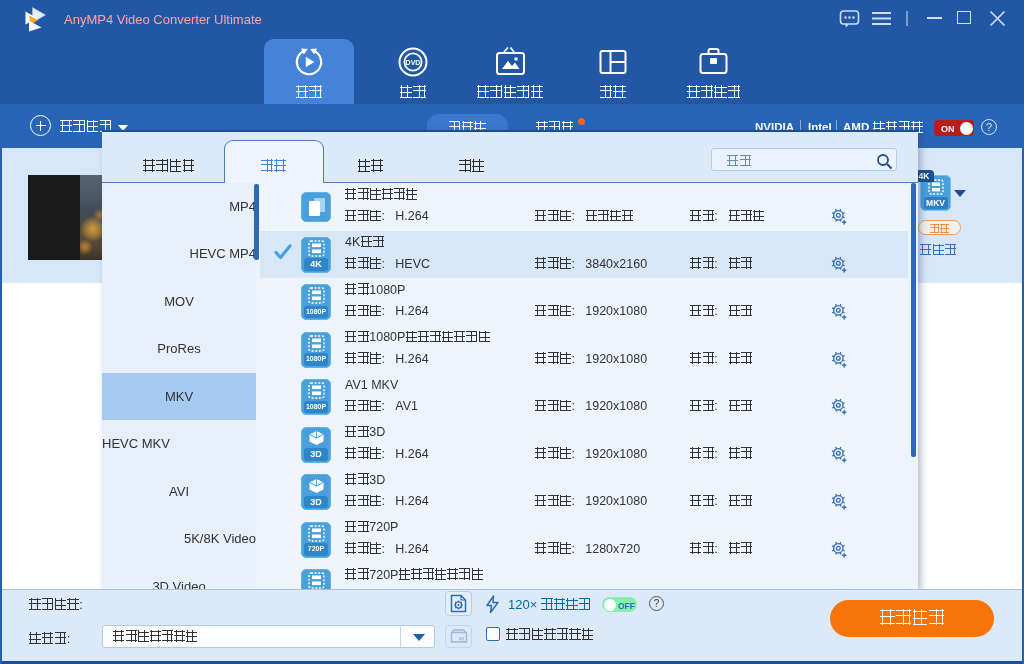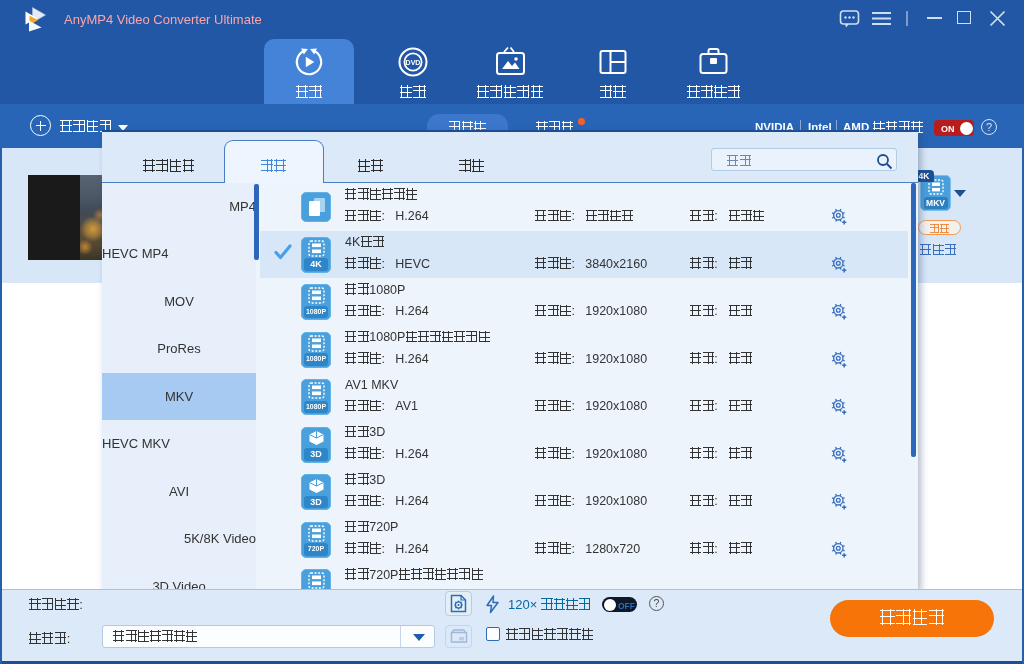--- a/index.html
+++ b/index.html
@@ -142,21 +142,21 @@
   <svg class="abs" style="left:774px;top:21px" width="17" height="17" viewBox="0 0 17 17">
     <circle cx="7" cy="7" r="5" fill="none" stroke="#1d4d8e" stroke-width="1.8"></circle>
     <path d="M11 11 L15.5 15.5" stroke="#1d4d8e" stroke-width="2"></path>
   </svg>
 
   <div class="abs" style="left:0;top:51px;width:154px;height:408px;background:#e6effa"></div>
   <div class="abs" style="left:0;top:240.5px;width:154px;height:47.5px;background:#a7caf3"></div>
   <div class="abs" id="sidebar-items"></div>
   <div class="abs" style="left:0;top:51px;width:154px;height:408px;font-size:13px;color:#333">
     <div class="abs" style="top:16px;width:154px;text-align:right">MP4</div>
-    <div class="abs" style="top:63px;width:154px;text-align:left">HEVC MP4</div>
+    <div class="abs" style="top:63px;width:154px;text-align:right">HEVC MP4</div>
     <div class="abs" style="top:110.5px;width:154px;text-align:center">MOV</div>
     <div class="abs" style="top:158px;width:154px;text-align:center">ProRes</div>
     <div class="abs" style="top:205.5px;width:154px;text-align:center">MKV</div>
     <div class="abs" style="top:253px;width:154px;text-align:left">HEVC MKV</div>
     <div class="abs" style="top:300.5px;width:154px;text-align:center">AVI</div>
     <div class="abs" style="top:348px;width:154px;text-align:right">5K/8K Video</div>
     <div class="abs" style="top:395.5px;width:154px;text-align:center">3D Video</div>
   </div>
   <div class="abs" style="left:152px;top:52px;width:5px;height:76px;background:#2c67ba;border-radius:2px"></div>
 
@@ -443,21 +443,21 @@
         <line x1="6.4" y1="7.9" x2="7.5" y2="9"></line>
         <line x1="11.5" y1="13" x2="12.6" y2="14.1"></line>
         <line x1="12.6" y1="7.9" x2="11.5" y2="9"></line>
         <line x1="7.5" y1="13" x2="6.4" y2="14.1"></line>
       </g>
   </svg>
   <svg class="abs" style="left:484px;top:5px" width="17" height="19" viewBox="0 0 17 19">
     <path d="M9.5 1 L3 10.5 L7.5 10.5 L6.5 17.5 L14 7.5 L9 7.5 Z" fill="none" stroke="#2e6cb8" stroke-width="1.5" stroke-linejoin="round"></path>
   </svg>
   <div class="abs" style="left:508px;top:7px;font-size:13px;color:#0369a1">120× <span class="hz b"></span><span class="hz"></span><span class="hz c"></span><span class="hz b"></span></div>
-  <div class="abs" style="left:602px;top:7px;width:35px;height:15px;border-radius:8px;background:#0f172a">
+  <div class="abs" style="left:602px;top:7px;width:35px;height:15px;border-radius:8px;background:#86efac">
     <span class="abs" style="left:1.5px;top:1.5px;width:12px;height:12px;border-radius:50%;background:#fff"></span>
     <span class="abs" style="left:16px;top:3.5px;font-size:8.5px;font-weight:bold;color:#2e6cb8">OFF</span>
   </div>
   <div class="abs" style="left:649px;top:6px;width:15px;height:15px;border:1.4px solid #555;border-radius:50%;color:#444;font-size:10.5px;text-align:center;line-height:13px">?</div>
   <div class="abs" style="left:29px;top:41px;font-size:13px;color:#333"><span class="hz c"></span><span class="hz"></span><span class="hz b"></span>:</div>
   <div class="abs" style="left:102px;top:35px;width:333px;height:23px;background:#fbfdff;border:1px solid #b6c9e2;border-radius:3px">
     <span class="abs" style="left:10px;top:3.5px;font-size:12.5px;color:#333"><span class="hz"></span><span class="hz b"></span><span class="hz c"></span><span class="hz"></span><span class="hz b"></span><span class="hz"></span><span class="hz c"></span></span>
     <span class="abs" style="left:297px;top:0;width:1px;height:21px;background:#c6d6ea"></span>
     <span class="abs" style="left:310px;top:7.5px;width:0;height:0;border-left:6px solid transparent;border-right:6px solid transparent;border-top:7px solid #1d5dae"></span>
   </div>

